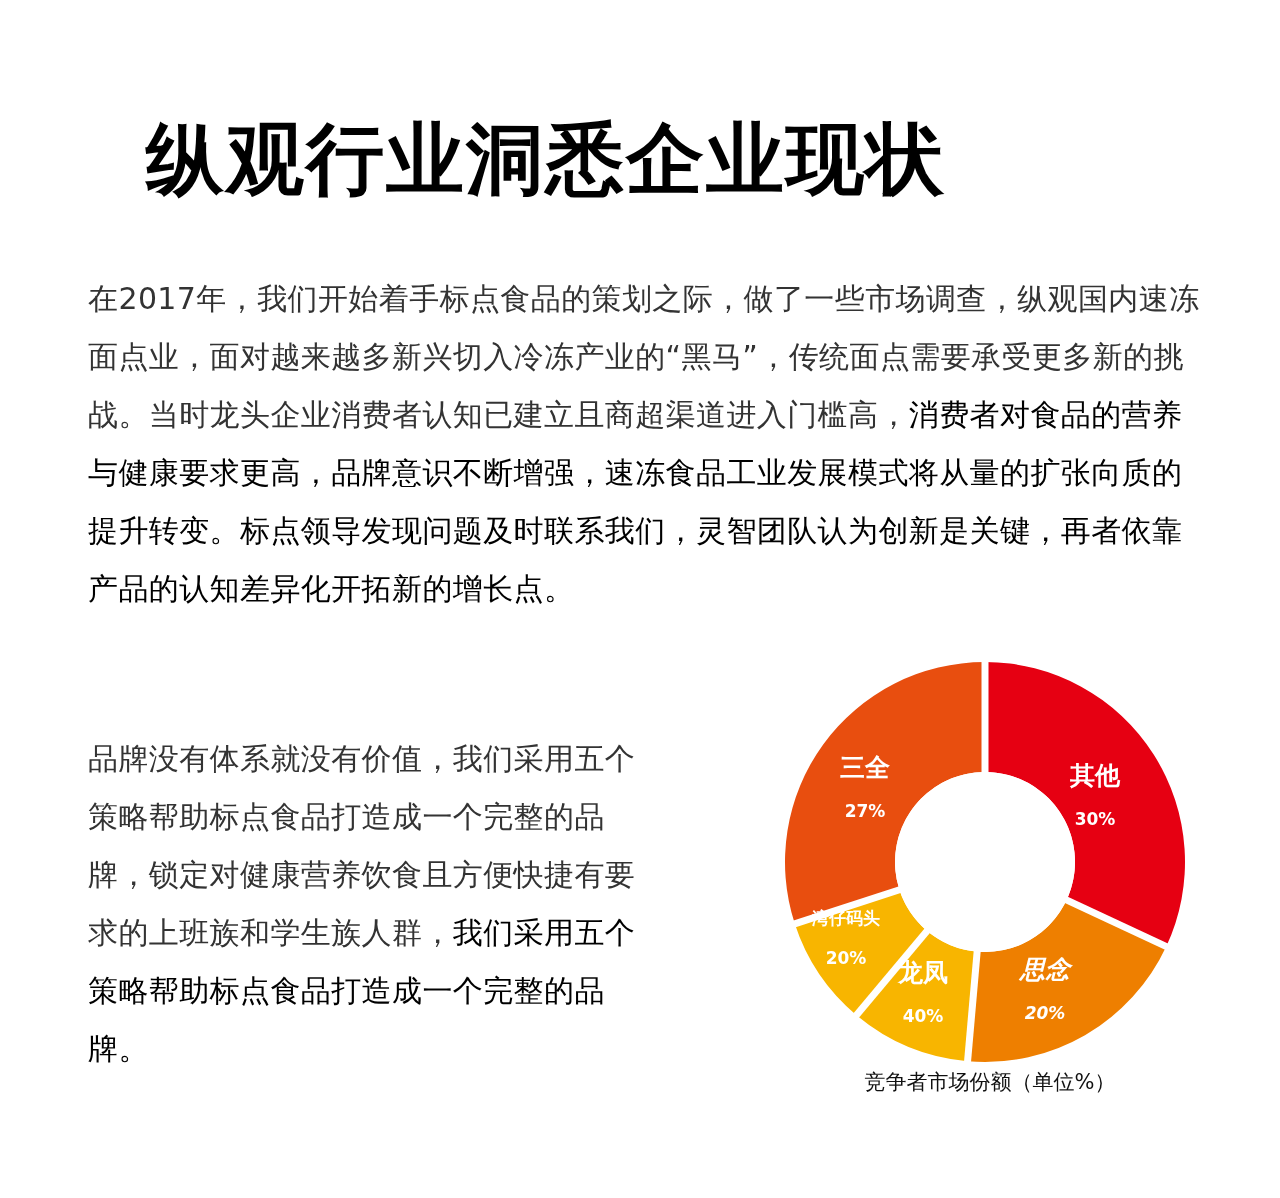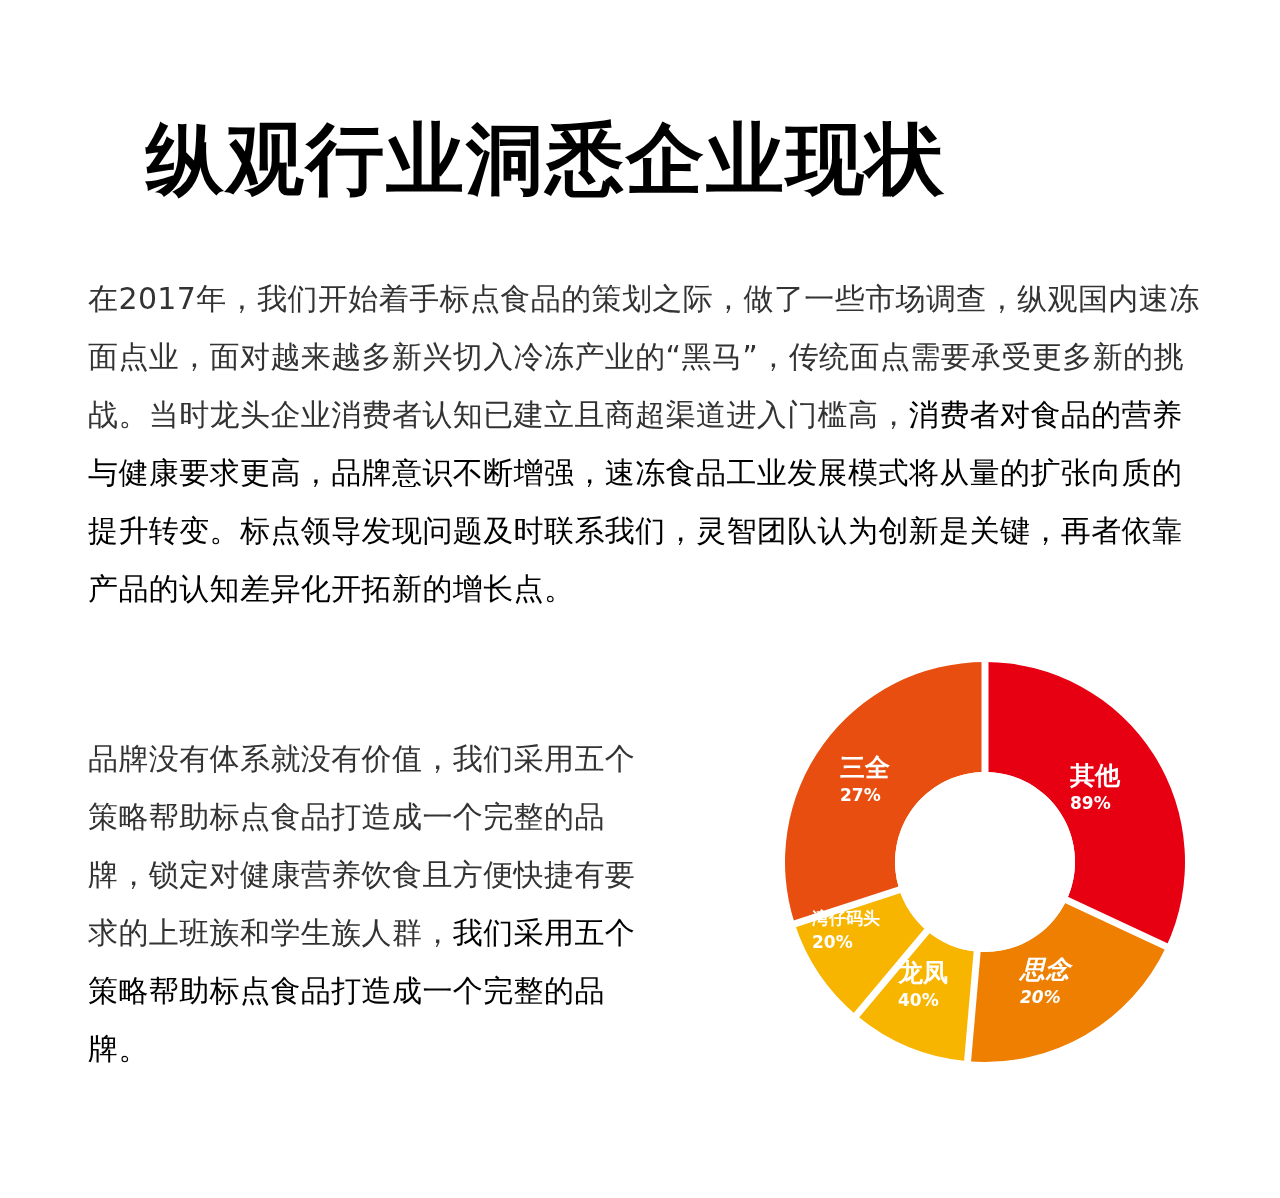--- a/index.html
+++ b/index.html
@@ -7,23 +7,23 @@
          font-family:"DejaVu Sans", "Liberation Sans", sans-serif; color:#222; }
   .title { position:absolute; left:0; top:104px; width:1092px; text-align:center;
            font-size:78px; font-weight:bold; color:#000; letter-spacing:2px; line-height:110px; }
   .intro { position:absolute; left:88px; top:270px; width:1120px;
            font-size:30px; line-height:58px; color:#333; letter-spacing:0.4px; }
   .intro .bold, .para2 .bold { font-weight:normal; color:#000; }
   .para2 { position:absolute; left:88px; top:730px; width:575px;
            font-size:30px; line-height:58px; color:#333; letter-spacing:0.4px; }
   .chart-wrap { position:absolute; left:780px; top:655px; width:420px; height:420px; }
   .chart-wrap svg { position:absolute; left:0; top:0; }
-  .seg-label { position:absolute; color:#fff; font-weight:bold; line-height:1; }
+  .seg-label { position:absolute; color:#fff; text-align:center; font-weight:bold; line-height:1; }
   .seg-label .name { display:block; font-size:25px; }
-  .seg-label .pct { display:block; font-size:17px; margin-top:7px; }
+  .seg-label .pct { display:block; font-size:17px; margin-top:23px; }
   .seg-label.small .name { font-size:17px; }
   .caption { position:absolute; left:800px; top:1068px; width:380px; text-align:center;
              font-size:21px; line-height:29px; color:#111; }
 </style>
 </head>
 <body>
 
 <div class="title">纵观行业洞悉企业现状</div>
 
 <div class="intro"><span>在2017年，我们开始着手标点食品的策划之际，做了一些市场调查，纵观国内速冻面点业，面对越来越多新兴切入冷冻产业的“黑马”，传统面点需要承受更多新的挑战。当时龙头企业消费者认知已建立且商超渠道进入门槛高，</span><span class="bold">消费者对食品的营养与健康要求更高，品牌意识不断增强，速冻食品工业发展模式将从量的扩张向质的提升转变。标点领导发现问题及时联系我们，灵智团队认为创新是关键，再者依靠产品的认知差异化开拓新的增长点。</span></div>
@@ -40,21 +40,21 @@
       <line x1="205" y1="122" x2="205" y2="2" stroke="#ffffff" stroke-width="7"></line>
       <line x1="282.0361618981152" y1="242.92255224795946" x2="390.7930963425132" y2="293.63674365684335" stroke="#ffffff" stroke-width="7"></line>
       <line x1="197.59176186644905" y1="291.6765493377984" x2="187.13307273673007" y2="411.2199131088079" stroke="#ffffff" stroke-width="7"></line>
       <line x1="150.36305317664414" y1="272.11377766511316" x2="73.22854001425944" y2="364.0391108393905" stroke="#ffffff" stroke-width="7"></line>
       <line x1="124.16019611491195" y1="233.26644452187054" x2="10.033414159493532" y2="270.34848384686427" stroke="#ffffff" stroke-width="7"></line>
       <circle cx="205" cy="207" r="90" fill="#ffffff"></circle>
     </svg>
   <div id="labels">
       <div class="seg-label" style="left: 290px; top: 108px;">
         <span class="name">其他</span>
-        <span class="pct">89%</span>
+        <span class="pct">30%</span>
       </div>
       <div class="seg-label" style="left: 240px; top: 302px; font-style: italic;">
         <span class="name">思念</span>
         <span class="pct">20%</span>
       </div>
       <div class="seg-label" style="left: 118px; top: 305px;">
         <span class="name">龙凤</span>
         <span class="pct">40%</span>
       </div>
       <div class="seg-label small" style="left: 32px; top: 255px;">
@@ -62,13 +62,14 @@
         <span class="pct">20%</span>
       </div>
       <div class="seg-label" style="left: 60px; top: 100px;">
         <span class="name">三全</span>
         <span class="pct">27%</span>
       </div>
     </div>
 </div>
 
 <div class="caption">
+  <div>竞争者市场份额（单位%）</div>
 </div>
 
 </body></html>

